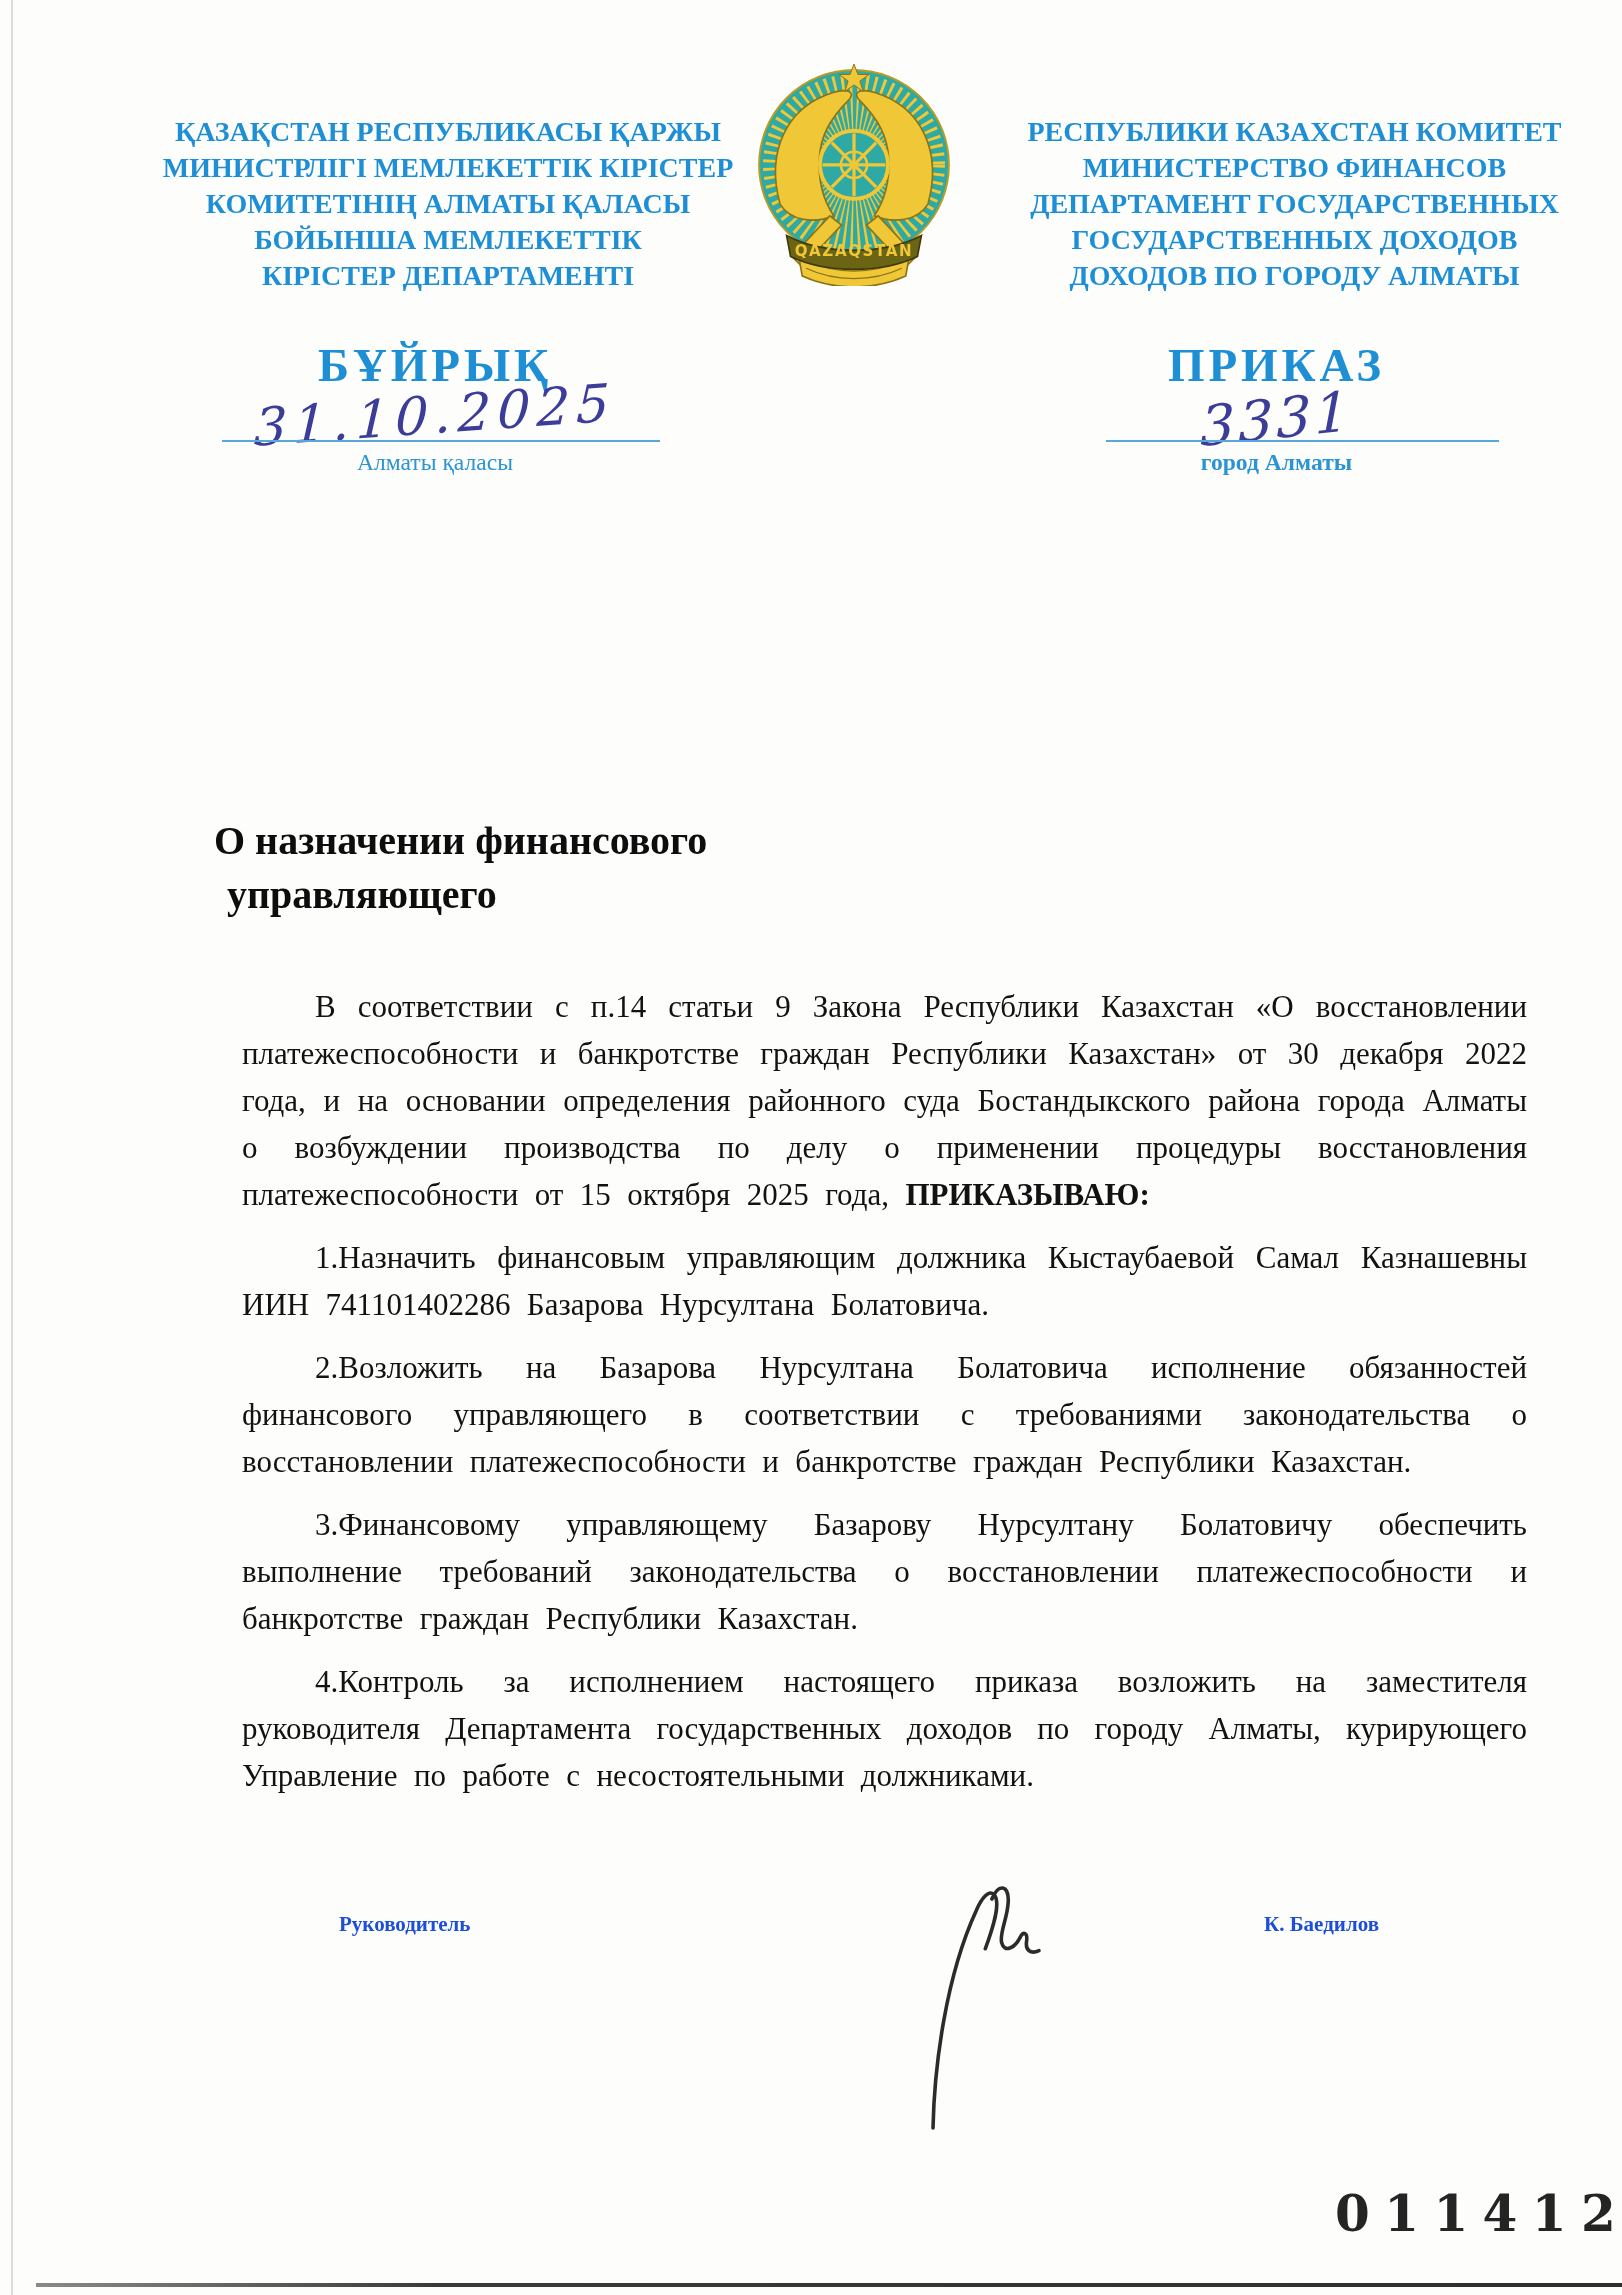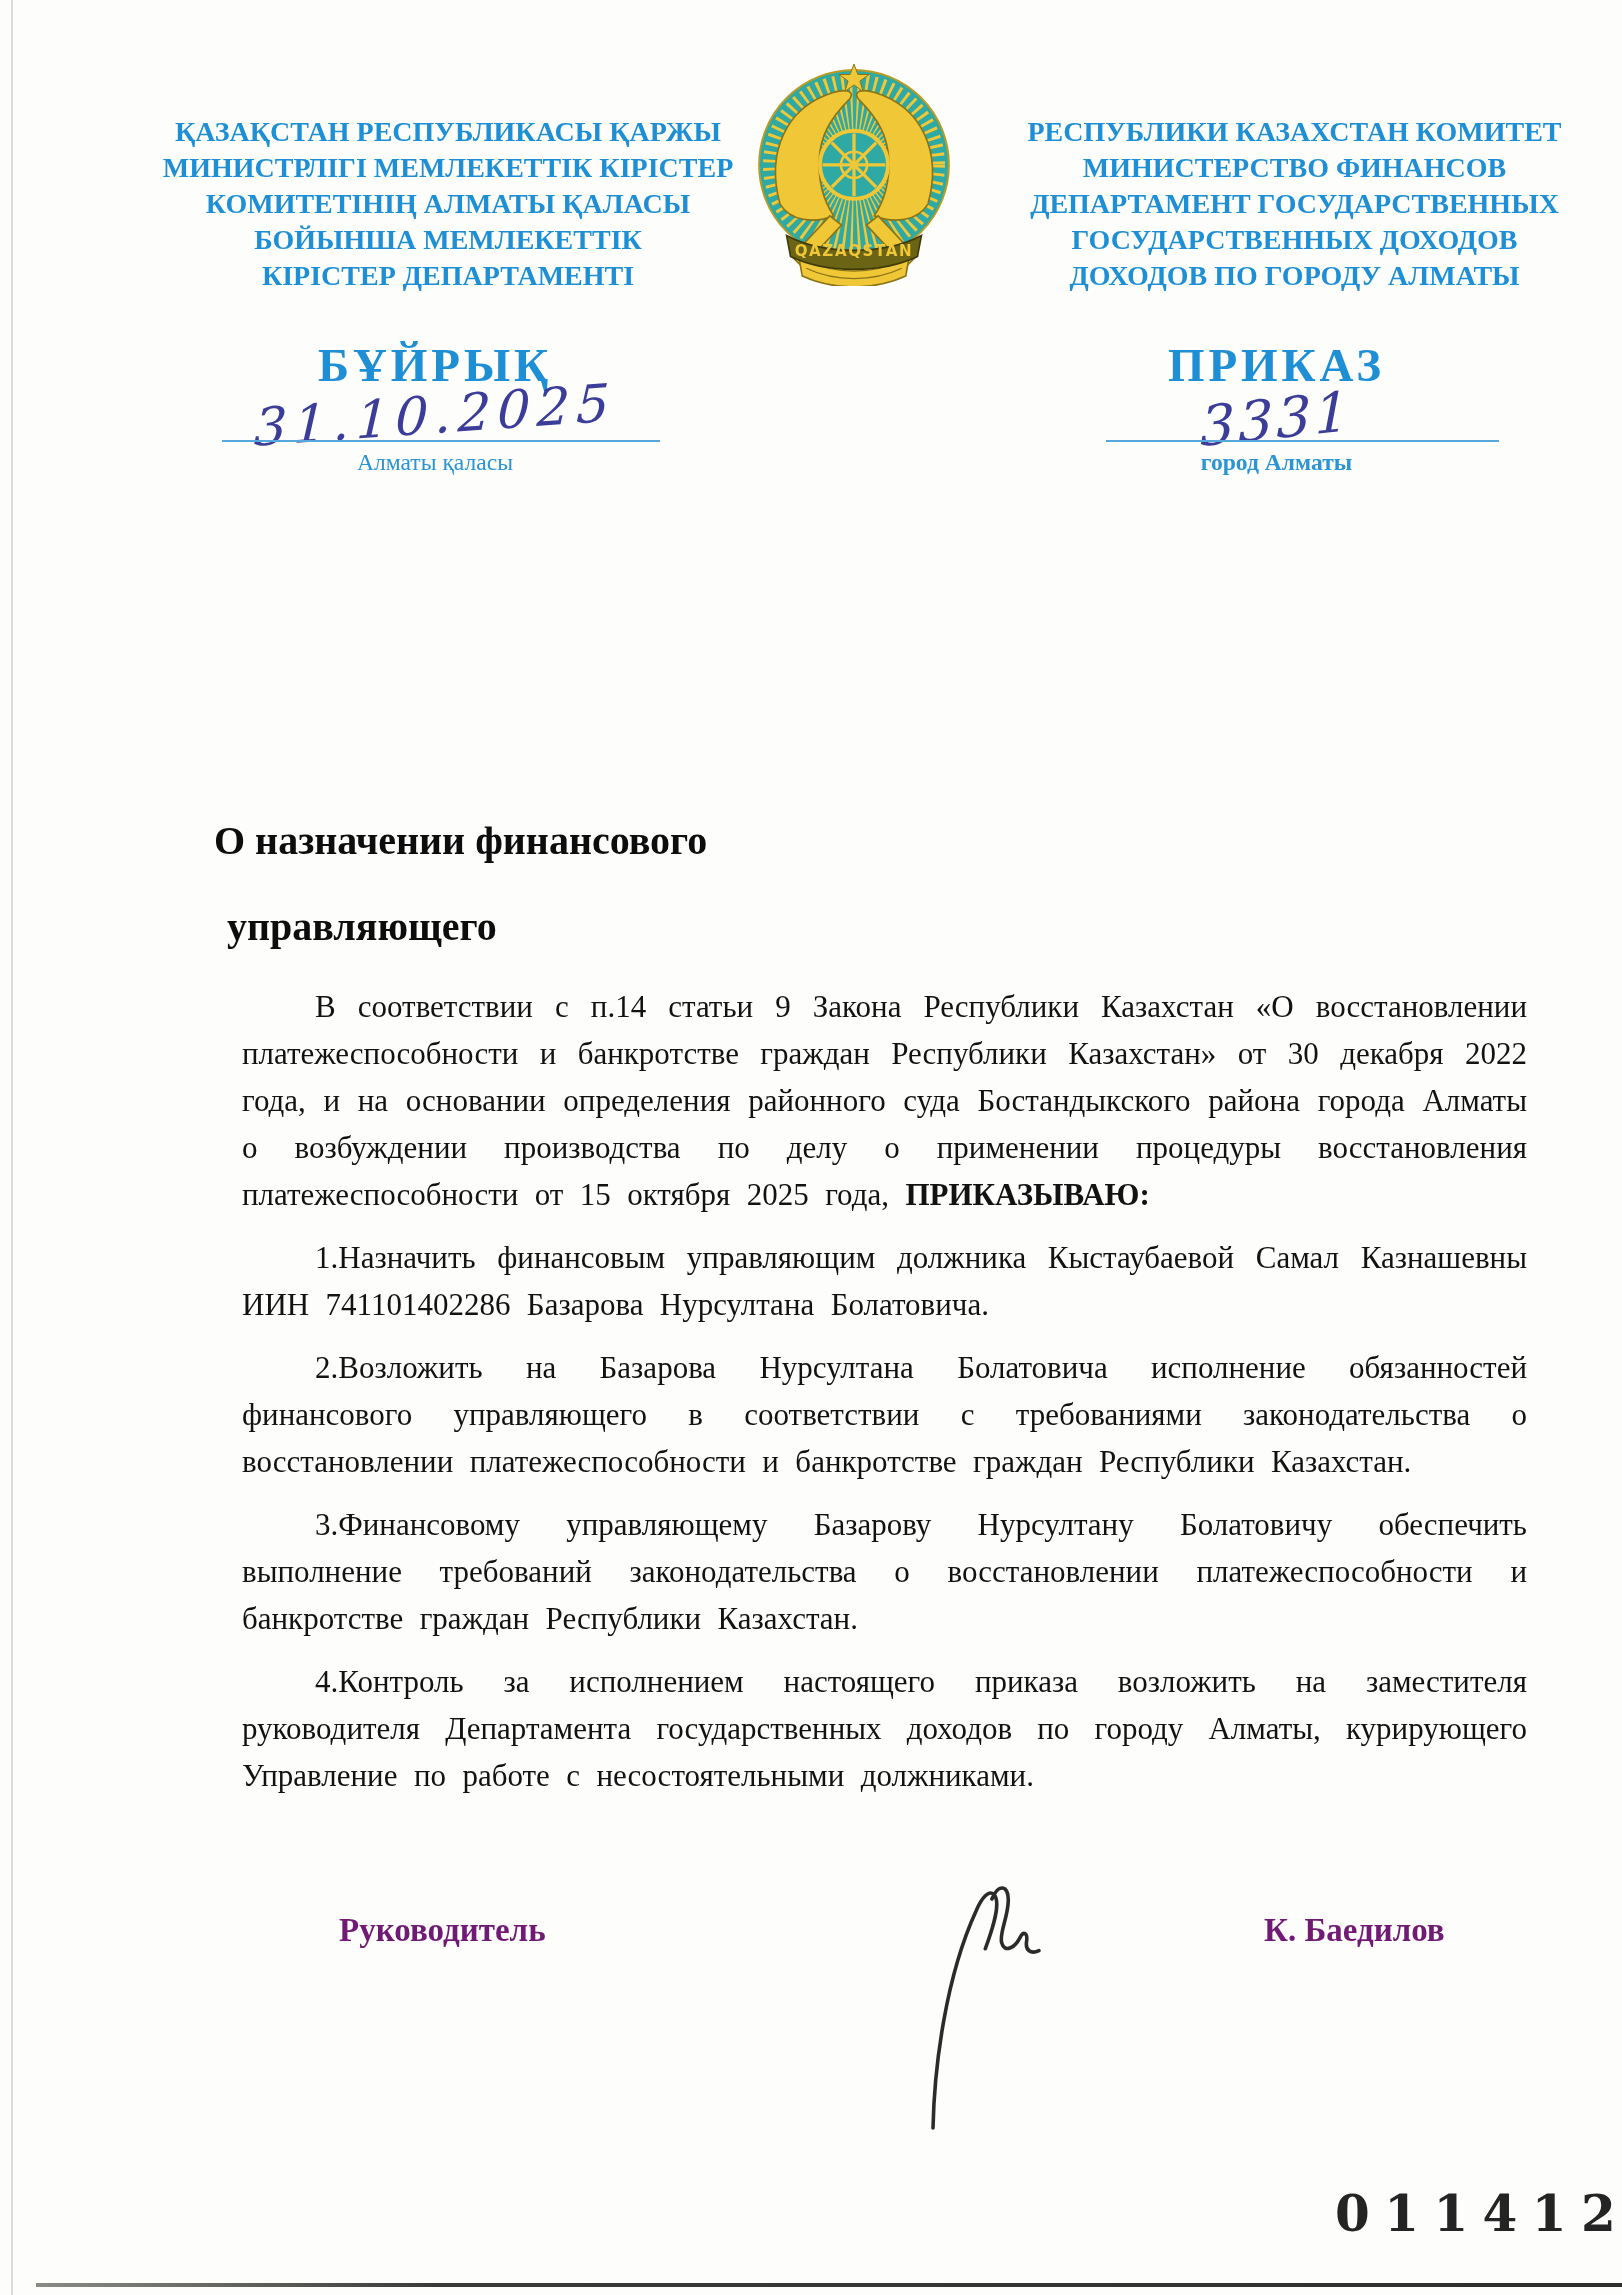--- a/index.html
+++ b/index.html
@@ -59,33 +59,33 @@
     position: absolute; top: 448px; color: #2a94d4;
     font-size: 23.6px; text-align: center; line-height: 29px;
   }
   .place-kk { left: 216px; width: 438px; }
   .place-ru { left: 1080px; width: 393px; font-weight: bold; }
   
   .subject {
     position: absolute; left: 214px; top: 814px; width: 785px;
     color: #0d0d0d; font-weight: bold; font-size: 40px; line-height: 54px;
   }
-  .subject-l2 { padding-left: 13px; margin-top: 32px; }
+  .subject-l2 { padding-left: 13px; }
   
   .body-text {
     position: absolute; left: 226px; top: 967px; width: 1317px;
     color: #121212; font-size: 31px; line-height: 47px;
     text-align: justify; word-spacing: 0.28em;
   }
   .para { margin: 16px; text-indent: 73px; }
   .bold { font-weight: bold; }
   
   .sig-label, .sig-name {
-    position: absolute; top: 1912px; color: #701a75;
-    font-weight: bold; font-size: 33px; white-space: nowrap;
+    position: absolute; top: 1912px; color: #1d4ed8;
+    font-weight: bold; font-size: 21px; white-space: nowrap;
   }
   .sig-label { left: 339px; }
   .sig-name  { left: 1264px; }
   .signature { position: absolute; left: 916px; top: 1857px; width: 157px; height: 275px; }
   
   .stamp {
     position: absolute; left: 1335px; top: 2184px;
     font-family: "DejaVu Serif", serif; font-weight: bold;
     font-size: 50px; letter-spacing: 14.4px; color: #242424;
   }

